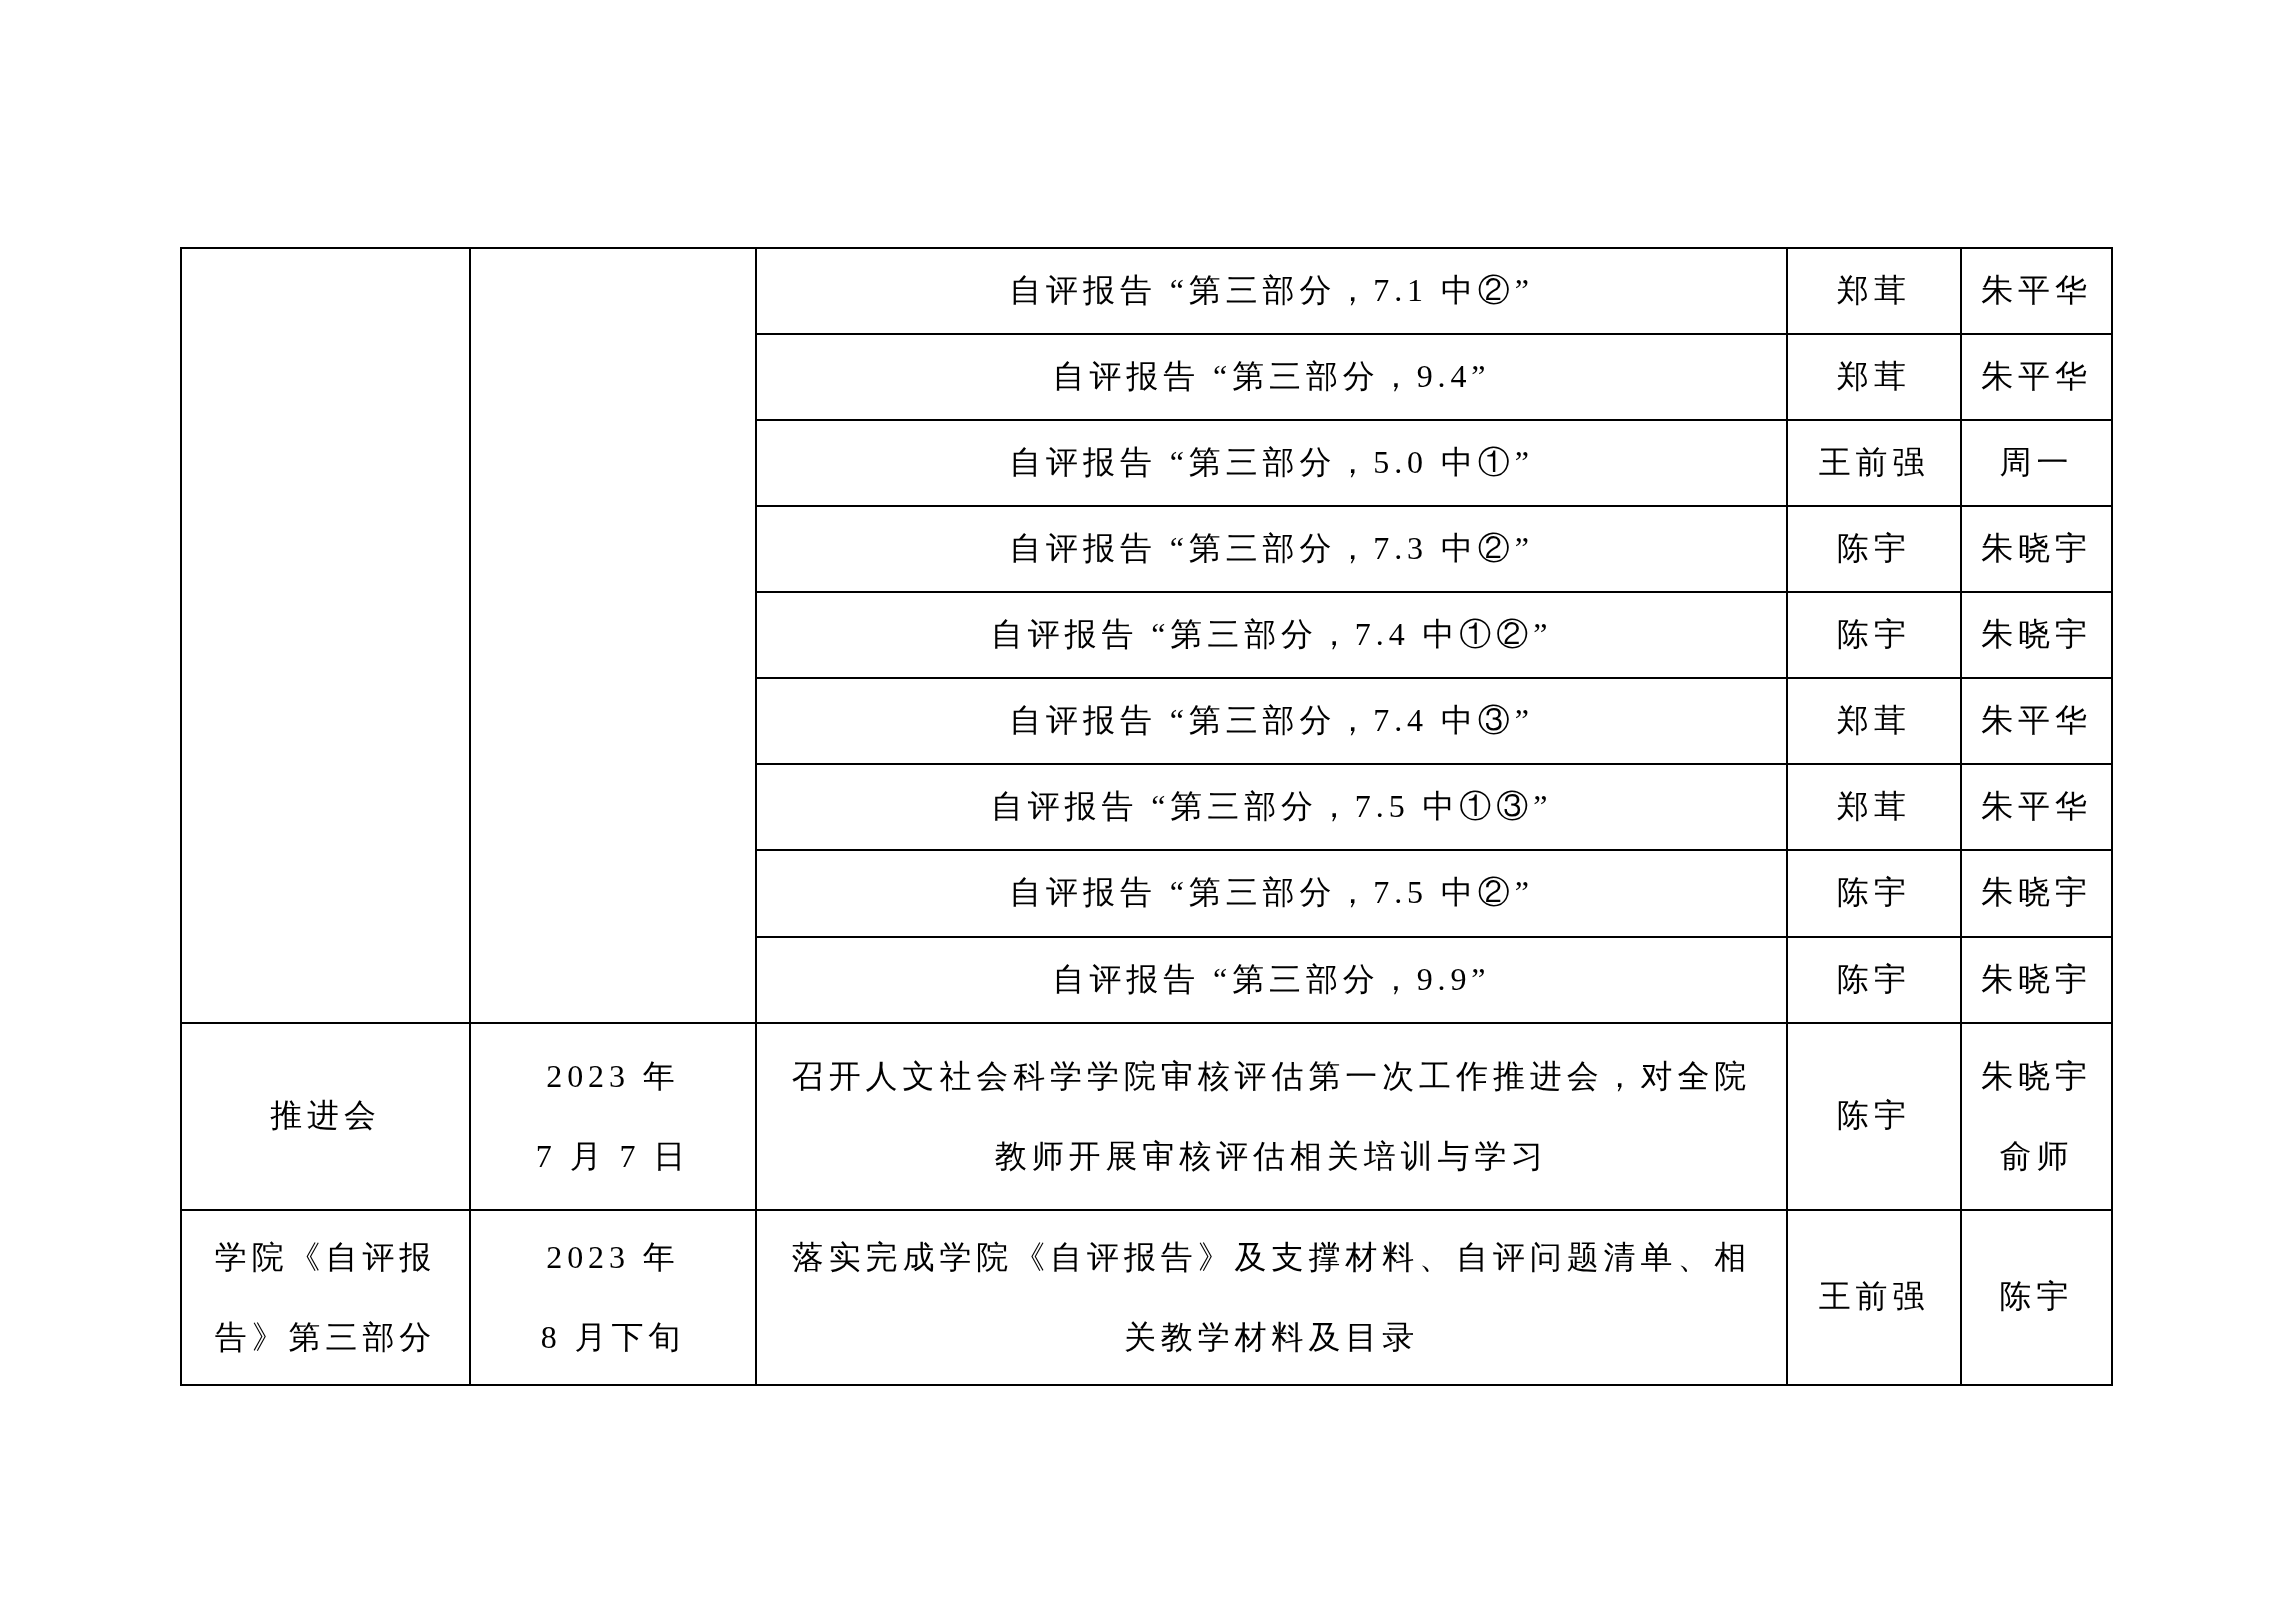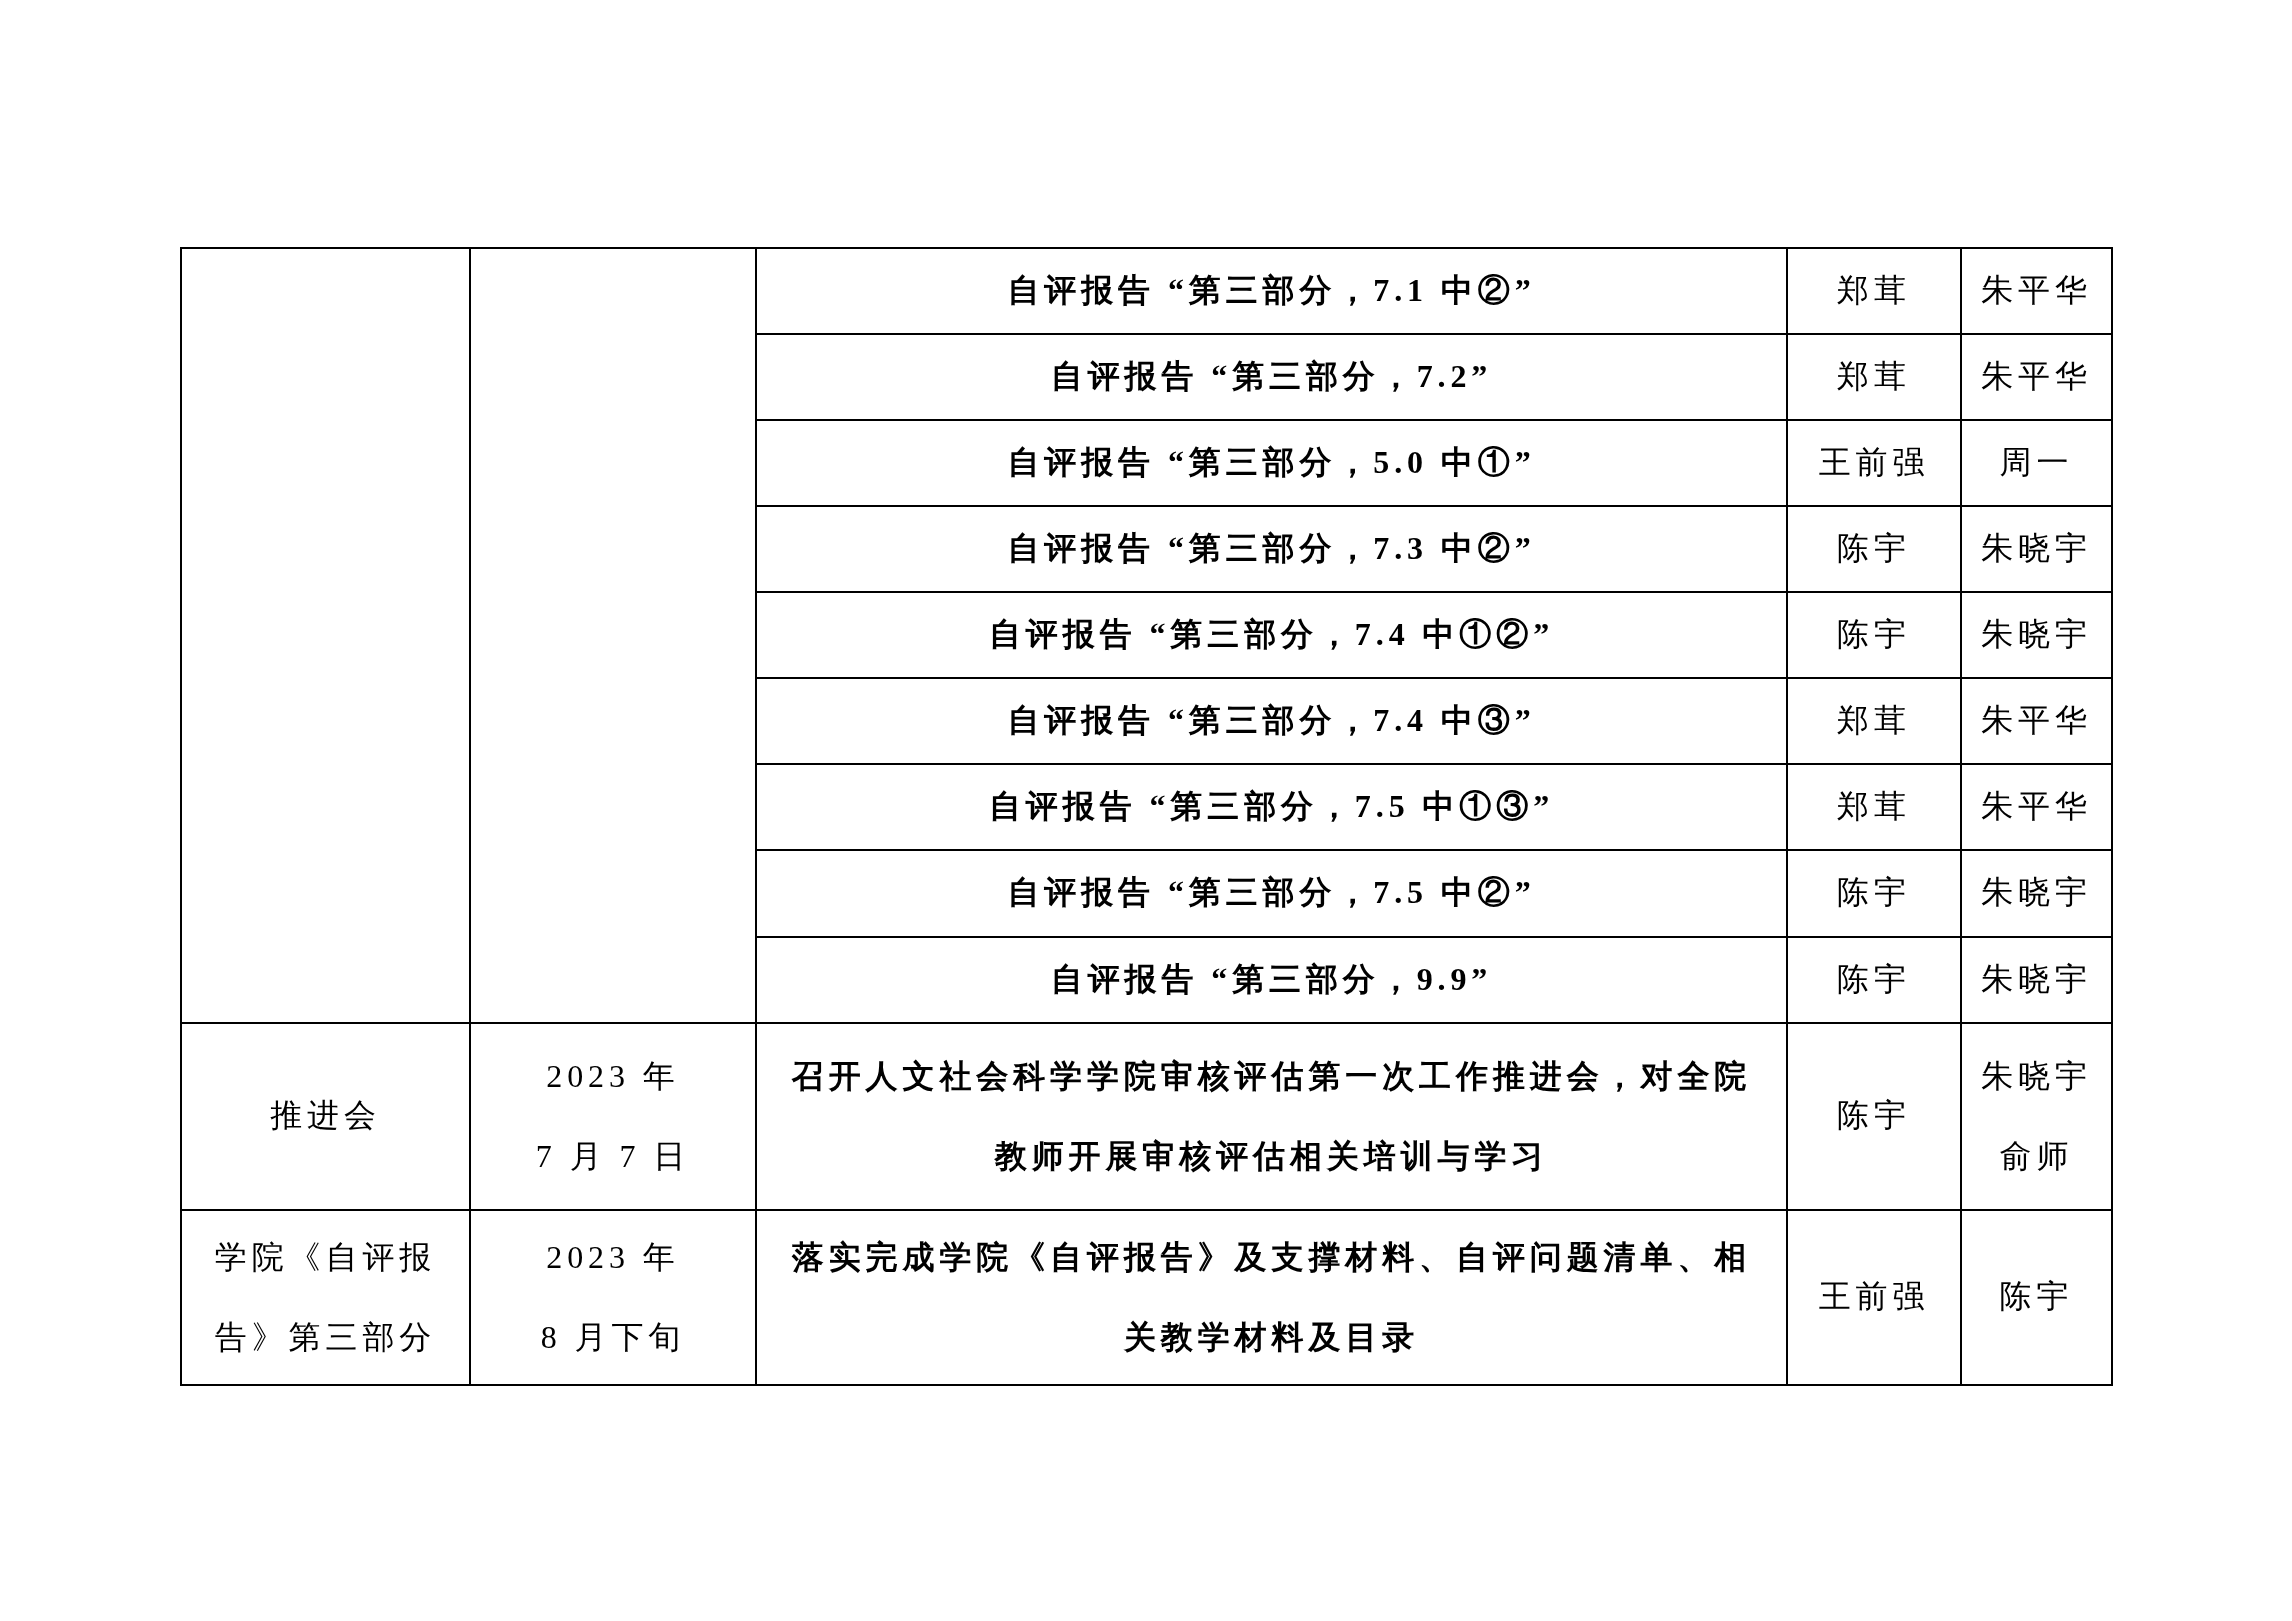--- a/index.html
+++ b/index.html
@@ -34,21 +34,21 @@
     letter-spacing: 4.9px;
     color: #000000;
     padding: 0 9.8px;
     overflow: hidden;
   }
   tr.task-row { height: 86px; }
   tr.meeting-row { height: 187px; }
   tr.final-row { height: 175px; }
   td.name-cell { letter-spacing: 7.8px; padding: 0 3.9px; }
   .line { display: block; line-height: 80px; }
-  td.desc-cell { padding: 0 11.8px; font-weight: bold; }
+  td.desc-cell { padding: 0 11.8px; }
 </style>
 </head>
 <body>
 
 <div class="page">
   <table class="schedule">
     <colgroup>
       <col style="width:289px">
       <col style="width:286px">
       <col style="width:1031px">
@@ -58,21 +58,21 @@
 
     <tbody>
         <tr class="task-row">
       <td rowspan="9"></td>
       <td rowspan="9"></td>
       <td class="desc-cell">自评报告 “第三部分，7.1 中②”</td>
       <td class="name-cell">郑茸</td>
       <td class="name-cell">朱平华</td>
     </tr>
     <tr class="task-row">
-      <td class="desc-cell">自评报告 “第三部分，7.2”</td>
+      <td class="desc-cell">自评报告 “第三部分，9.4”</td>
       <td class="name-cell">郑茸</td>
       <td class="name-cell">朱平华</td>
     </tr>
     <tr class="task-row">
       <td class="desc-cell">自评报告 “第三部分，5.0 中①”</td>
       <td class="name-cell">王前强</td>
       <td class="name-cell">周一</td>
     </tr>
     <tr class="task-row">
       <td class="desc-cell">自评报告 “第三部分，7.3 中②”</td>

